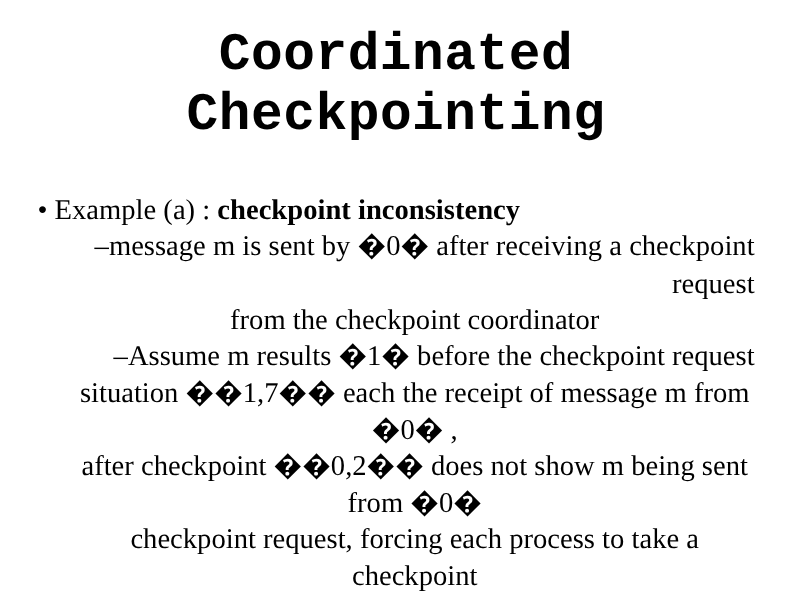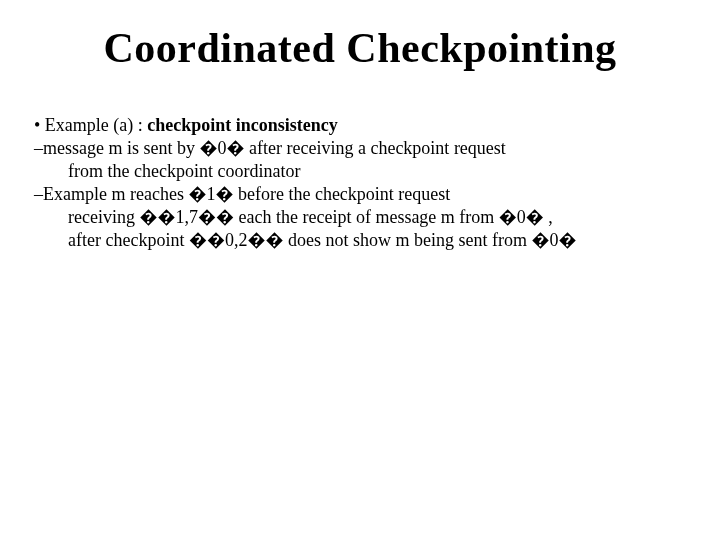--- a/index.html
+++ b/index.html
@@ -14,40 +14,43 @@
   }
   .slide {
     box-sizing: border-box;
     width: 720px;
     height: 540px;
     padding: 18px 34px 0 34px;
   }
   .title {
     text-align: center;
     font-weight: bold;
-    font-size: 42px;
+    font-size: 48px;
     margin: 6px 0 28px 0;
     letter-spacing: 0.5px;
+    font-family: Liberation Mono, monospace;
   }
   .body {
-    font-size: 18px;
+    font-size: 26px;
     line-height: 1.28;
     margin-top: 42px;
   }
   .bullet-l1 {
     padding-left: 0;
     text-indent: 0;
   }
   .bullet-l2 {
     padding-left: 0;
     text-indent: 0;
+    text-align: right;
   }
   .cont {
     padding-left: 34px;
     text-indent: 0;
+    text-align: center;
   }
   .glyph {
     font-family: Arial, sans-serif;
     display: inline-block;
     vertical-align: baseline;
   }
   .b { font-weight: bold; }
 </style>
 </head>
 <body>
@@ -61,26 +64,27 @@
     <div class="bullet-l1">
       <span>• Example (a) : </span><span class="b">checkpoint inconsistency</span>
     </div>
 
     <div class="bullet-l2">
       <span>–message m is sent by </span><span class="glyph">�</span><span>0</span><span class="glyph">�</span><span> after receiving a checkpoint request</span>
     </div>
     <div class="cont">from the checkpoint coordinator</div>
 
     <div class="bullet-l2">
-      <span>–Example m reaches </span><span class="glyph">�</span><span>1</span><span class="glyph">�</span><span> before the checkpoint request</span>
+      <span>–Assume m results </span><span class="glyph">�</span><span>1</span><span class="glyph">�</span><span> before the checkpoint request</span>
     </div>
 
     <div class="cont">
-      <span>receiving </span><span class="glyph">�</span><span class="glyph">�</span><span>1,7</span><span class="glyph">�</span><span class="glyph">�</span><span> each the receipt of message m from </span><span class="glyph">�</span><span>0</span><span class="glyph">�</span><span> ,</span>
+      <span>situation </span><span class="glyph">�</span><span class="glyph">�</span><span>1,7</span><span class="glyph">�</span><span class="glyph">�</span><span> each the receipt of message m from </span><span class="glyph">�</span><span>0</span><span class="glyph">�</span><span> ,</span>
     </div>
     <div class="cont">
       <span>after checkpoint </span><span class="glyph">�</span><span class="glyph">�</span><span>0,2</span><span class="glyph">�</span><span class="glyph">�</span><span> does not show m being sent from </span><span class="glyph">�</span><span>0</span><span class="glyph">�</span>
     </div>
 
 
+    <div class="cont">checkpoint request, forcing each process to take a checkpoint</div>
 
   </div>
 </div>
 
 </body></html>

